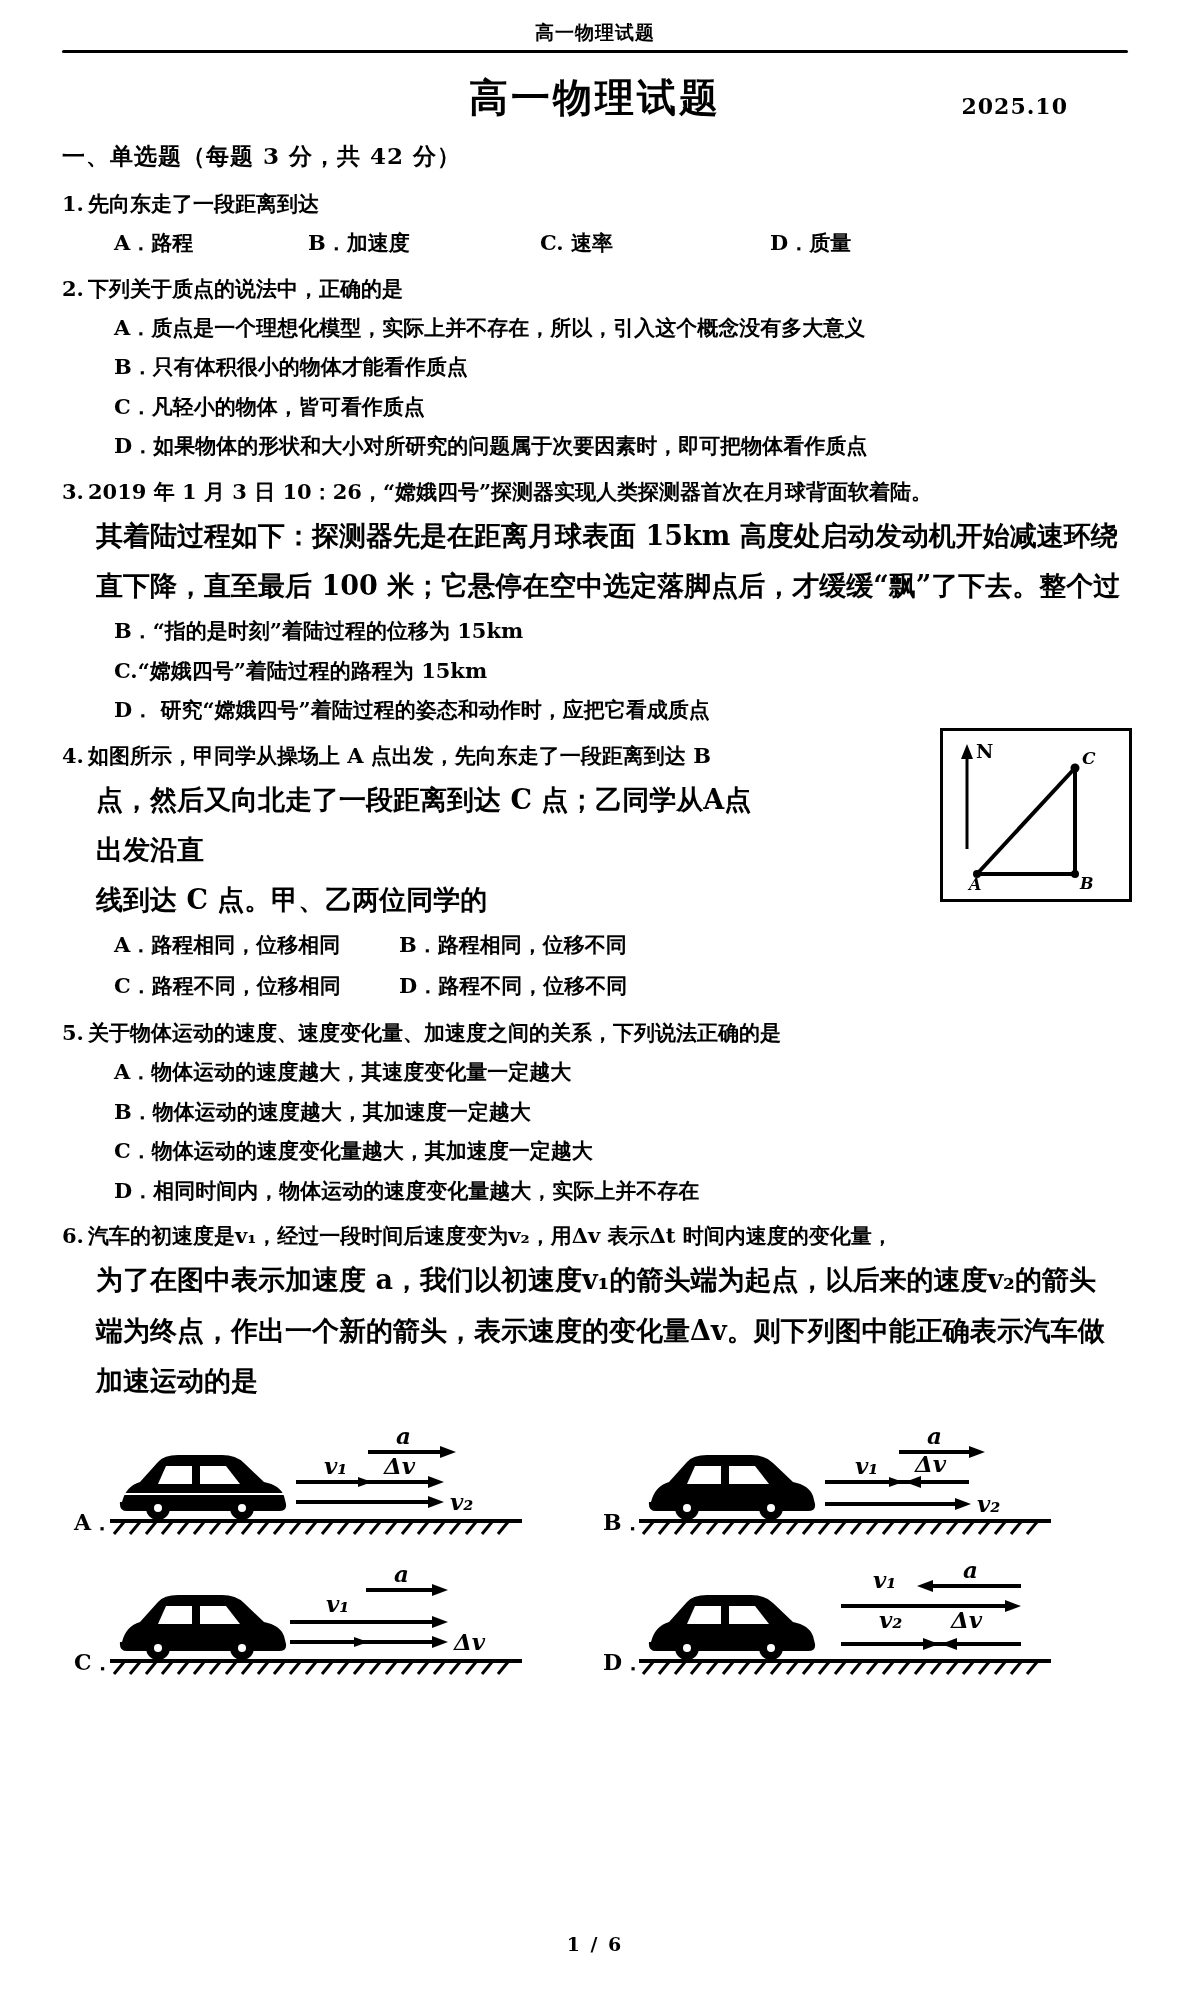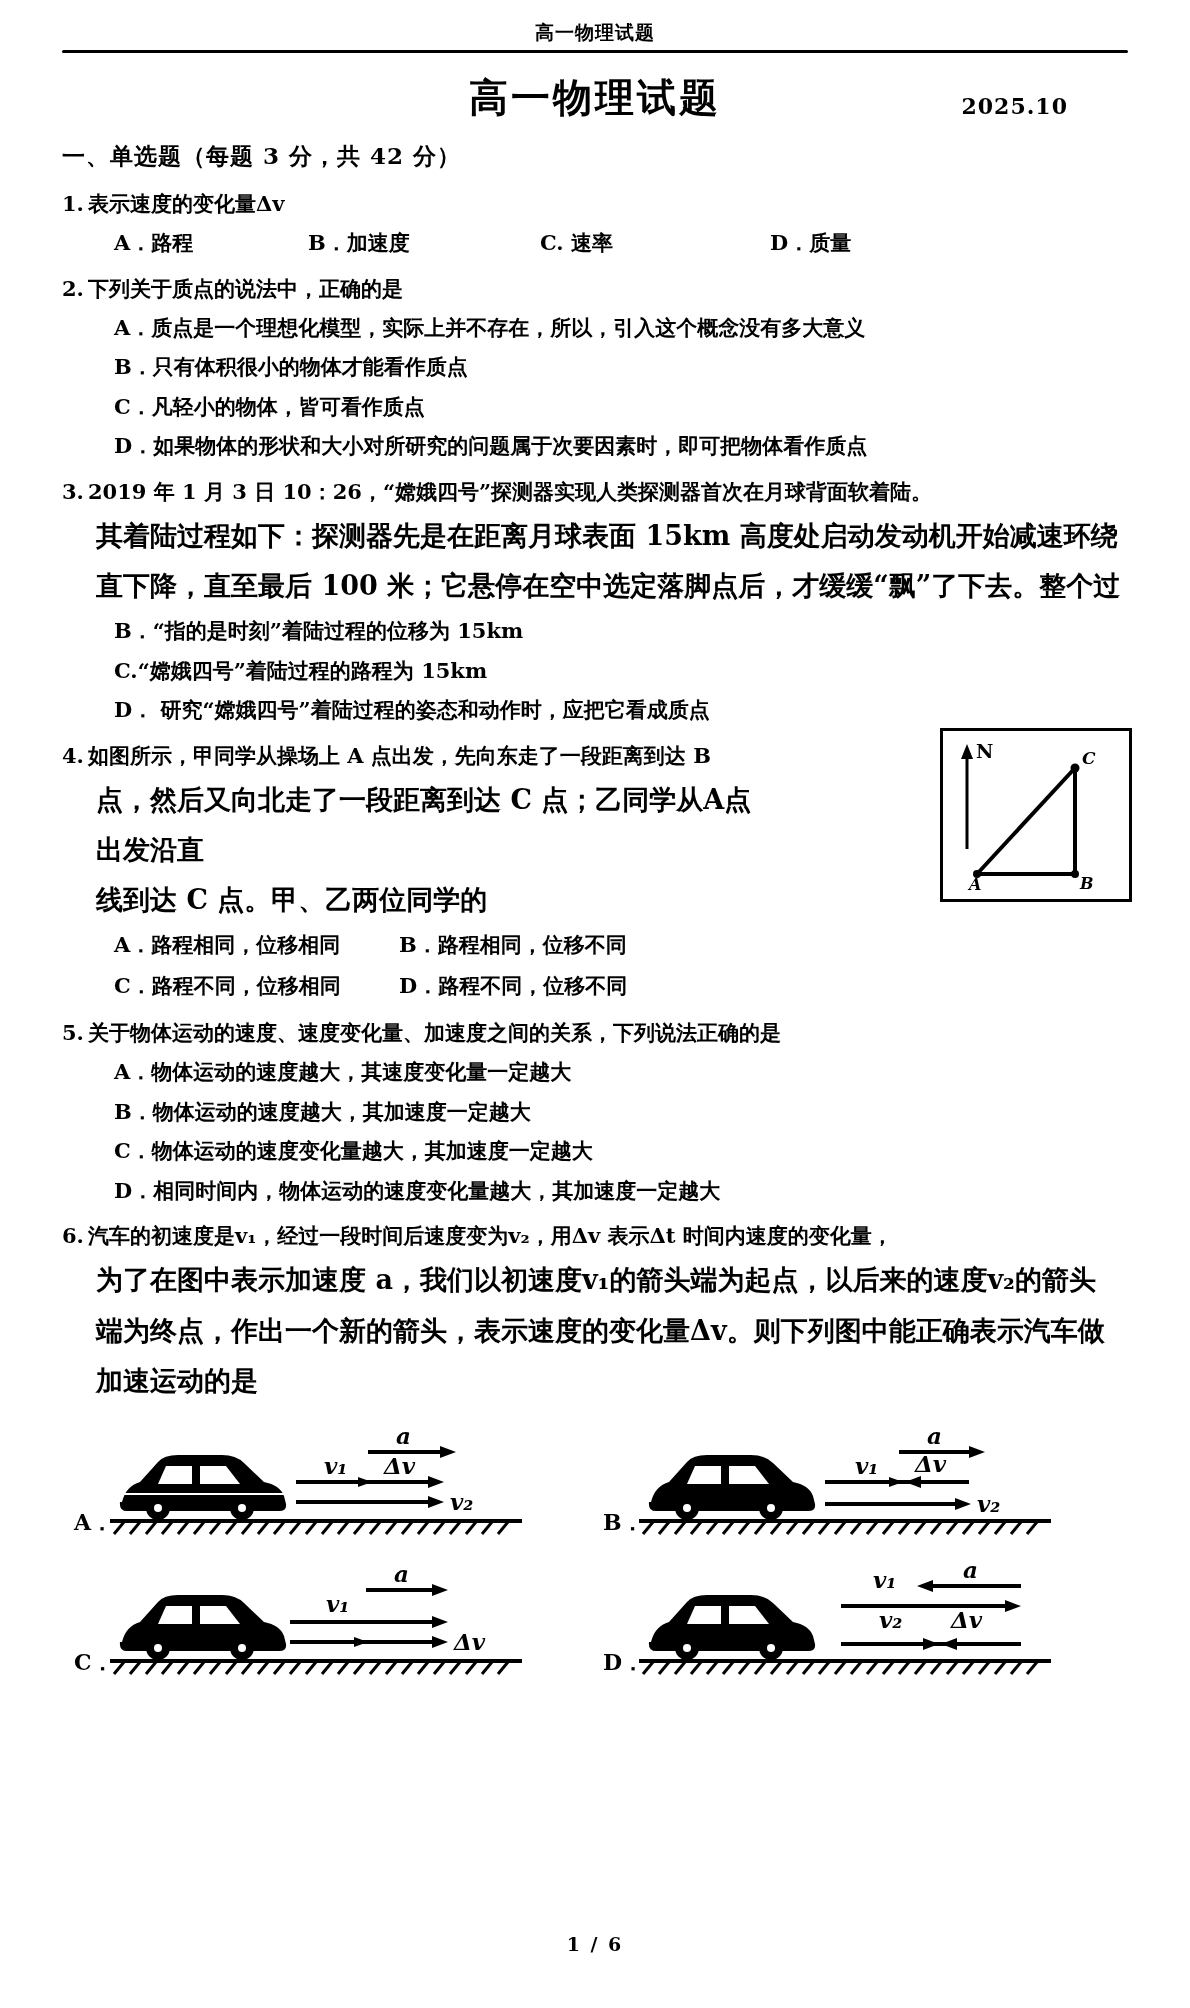--- a/index.html
+++ b/index.html
@@ -158,21 +158,21 @@
 
   <div class="titlerow">
     <div class="doc-title">高一物理试题</div>
     <div class="doc-date">2025.10</div>
   </div>
 
   <div class="sec-title">一、单选题（每题 3 分，共 42 分）</div>
 
   <div class="q">
     <div class="q-stem">
-      <span class="num">1.</span><span>表示速度的变化量Δv</span>
+      <span class="num">1.</span><span>先向东走了一段距离到达</span>
     </div>
     <div class="opt-row-4">
       <span class="c c1">A．路程</span>
       <span class="c c2">B．加速度</span>
       <span class="c c3">C. 速率</span>
       <span class="c">D．质量</span>
     </div>
   </div>
 
   <div class="q">
@@ -234,21 +234,21 @@
     </div>
   </div>
 
   <div class="q">
     <div class="q-stem">
       <span class="num">5.</span><span>关于物体运动的速度、速度变化量、加速度之间的关系，下列说法正确的是</span>
     </div>
     <div class="opt">A．物体运动的速度越大，其速度变化量一定越大</div>
     <div class="opt">B．物体运动的速度越大，其加速度一定越大</div>
     <div class="opt">C．物体运动的速度变化量越大，其加速度一定越大</div>
-    <div class="opt">D．相同时间内，物体运动的速度变化量越大，其加速度一定越大</div>
+    <div class="opt">D．相同时间内，物体运动的速度变化量越大，实际上并不存在</div>
   </div>
 
   <div class="q">
     <div class="q-stem">
       <span class="num">6.</span><span>汽车的初速度是v₁，经过一段时间后速度变为v₂，用Δv 表示Δt 时间内速度的变化量，</span>
     </div>
     <div class="q-body">为了在图中表示加速度 a，我们以初速度v₁的箭头端为起点，以后来的速度v₂的箭头</div>
     <div class="q-body">端为终点，作出一个新的箭头，表示速度的变化量Δv。则下列图中能正确表示汽车做</div>
     <div class="q-body">加速运动的是</div>
 

